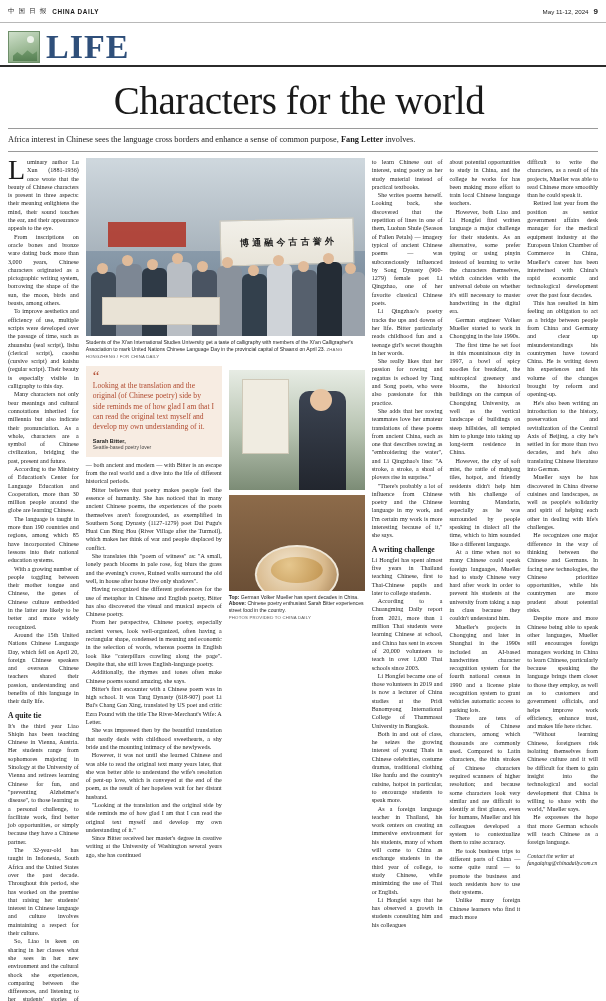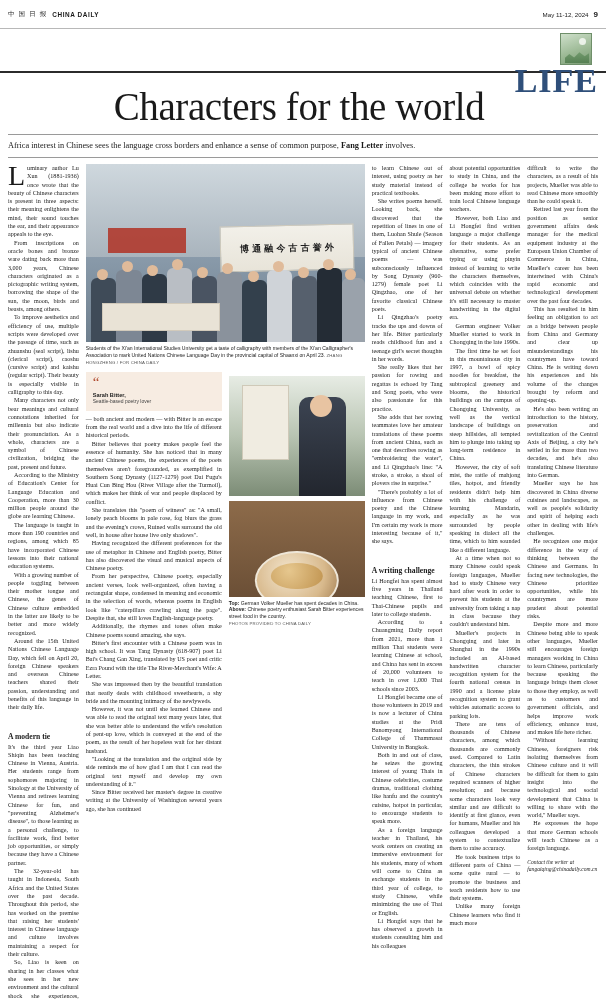--- a/index.html
+++ b/index.html
@@ -7,21 +7,21 @@
   body {
     width: 606px; height: 1001px;
     background: #ffffff;
     font-family: "Liberation Serif", serif;
     color: #1a1a1a;
     overflow: hidden;
     position: relative;
   }
   
   .masthead {
-    height: 29px;
+    height: 23px;
     border-bottom: 1px solid #b8b8b8;
     display: flex; align-items: center;
     padding: 0 8px;
     font-size: 6.5px;
   }
   .mh-cn {
     font-family: "DejaVu Sans", sans-serif;
     letter-spacing: 1px;
     font-size: 6.5px;
     color: #222;
@@ -40,21 +40,20 @@
     font-size: 6.2px;
   }
   .mh-page { font-weight: bold; font-size: 8px; }
 
   
   .banner {
     display: flex; align-items: flex-end;
     padding: 4px 8px 2px 8px;
     border-bottom: 2px solid #2b2b2b;
     height: 44px;
-    flex-direction: column;
   }
   .logo-box {
     width: 32px; height: 32px;
     border: 1px solid #6f8f6a;
     background: linear-gradient(160deg,#cfe0cb 0%, #9dba96 55%, #7a9b74 100%);
     position: relative;
     margin-right: 6px;
     flex: none;
   }
   .logo-box:before {
@@ -126,21 +125,21 @@
     font-size: 28px;
     line-height: 22px;
     padding: 1px 2px 0 0;
     font-family: "Liberation Serif", serif;
   }
 
   .subhd {
     font-family: "Liberation Serif", serif;
     font-weight: bold;
     font-size: 7.6px;
-    margin: 20px 0 2px 0;
+    margin: 5px 0 2px 0;
     line-height: 9px;
   }
 
   
   .photo-top {
     width: 100%;
     height: 178px;
     position: relative;
     overflow: hidden;
     background: #6c7c8a;
@@ -308,21 +307,21 @@
 
   <div class="col">
     <p class="dropcap">Luminary author Lu Xun (1881-1936) once wrote that the beauty of Chinese characters is present in three aspects: their meaning enlightens the mind, their sound touches the ear, and their appearance appeals to the eye.</p>
     <p>From inscriptions on oracle bones and bronze ware dating back more than 3,000 years, Chinese characters originated as a pictographic writing system, borrowing the shape of the sun, the moon, birds and beasts, among others.</p>
     <p>To improve aesthetics and efficiency of use, multiple scripts were developed over the passage of time, such as zhuanshu (seal script), lishu (clerical script), caoshu (cursive script) and kaishu (regular script). Their beauty is especially visible in calligraphy to this day.</p>
     <p>Many characters not only bear meanings and cultural connotations inherited for millennia but also indicate their pronunciation. As a whole, characters are a symbol of Chinese civilization, bridging the past, present and future.</p>
     <p>According to the Ministry of Education's Center for Language Education and Cooperation, more than 30 million people around the globe are learning Chinese.</p>
     <p>The language is taught in more than 190 countries and regions, among which 85 have incorporated Chinese lessons into their national education systems.</p>
     <p>With a growing number of people toggling between their mother tongue and Chinese, the genes of Chinese culture embedded in the latter are likely to be better and more widely recognized.</p>
     <p>Around the 15th United Nations Chinese Language Day, which fell on April 20, foreign Chinese speakers and overseas Chinese teachers shared their passion, understanding and benefits of this language in their daily life.</p>
-    <div class="subhd">A modern tie</div>
+    <div class="subhd">A quite tie</div>
     <p>It's the third year Liao Shiqin has been teaching Chinese in Vienna, Austria. Her students range from sophomores majoring in Sinology at the University of Vienna and retirees learning Chinese for fun, and "preventing Alzheimer's disease", to those learning as a personal challenge, to facilitate work, find better job opportunities, or simply because they have a Chinese partner.</p>
     <p>The 32-year-old has taught in Indonesia, South Africa and the United States over the past decade. Throughout this period, she has worked on the premise that raising her students' interest in Chinese language and culture involves maintaining a respect for their culture.</p>
     <p>So, Liao is keen on sharing in her classes what she sees in her new environment and the cultural shock she experiences, comparing between the differences, and listening to her students' stories of China, as well as explaining to them what China is like nowadays in her eyes.</p>
 
   </div>
 
   <div style="width:286px;">
     <div class="photo-top">
       <div class="sky g1"></div>
       <div class="wall"></div>
@@ -358,20 +357,21 @@
     </div>
     <div class="caption">
       <span>Students of the Xi'an International Studies University get a taste of calligraphy with members of the Xi'an Calligrapher's Association to mark United Nations Chinese Language Day in the provincial capital of Shaanxi on April 23.</span>
       <span class="credit">ZHANG HONGZHENG / FOR CHINA DAILY</span>
     </div>
 
     <div style="display:flex;gap:7px;">
       <div class="col-narrow">
         <div class="pullquote">
           <div class="pq-mark">“</div>
+          <div class="pq-text">Looking at the translation and the original (of Chinese poetry) side by side reminds me of how glad I am that I can read the original text myself and develop my own understanding of it.</div>
           <div class="pq-name">Sarah Bitter,</div>
           <div class="pq-role">Seattle-based poetry lover</div>
         </div>
         <p>— both ancient and modern — with Bitter is an escape from the real world and a dive into the life of different historical periods.</p>
         <p>Bitter believes that poetry makes people feel the essence of humanity. She has noticed that in many ancient Chinese poems, the experiences of the poets themselves aren't foregrounded, as exemplified in Southern Song Dynasty (1127-1279) poet Dai Fugu's Huai Cun Bing Hou (River Village after the Turmoil), which makes her think of war and people displaced by conflict.</p>
         <p>She translates this "poem of witness" as: "A small, lonely peach blooms in pale rose, fog blurs the grass and the evening's crows, Ruined walls surround the old well, in house after house live only shadows".</p>
         <p>Having recognized the different preferences for the use of metaphor in Chinese and English poetry, Bitter has also discovered the visual and musical aspects of Chinese poetry.</p>
         <p>From her perspective, Chinese poetry, especially ancient verses, look well-organized, often having a rectangular shape, condensed in meaning and economic in the selection of words, whereas poems in English look like "caterpillars crawling along the page". Despite that, she still loves English-language poetry.</p>
         <p>Additionally, the rhymes and tones often make Chinese poems sound amazing, she says.</p>
         <p>Bitter's first encounter with a Chinese poem was in high school. It was Tang Dynasty (618-907) poet Li Bai's Chang Gan Xing, translated by US poet and critic Ezra Pound with the title The River-Merchant's Wife: A Letter.</p>

